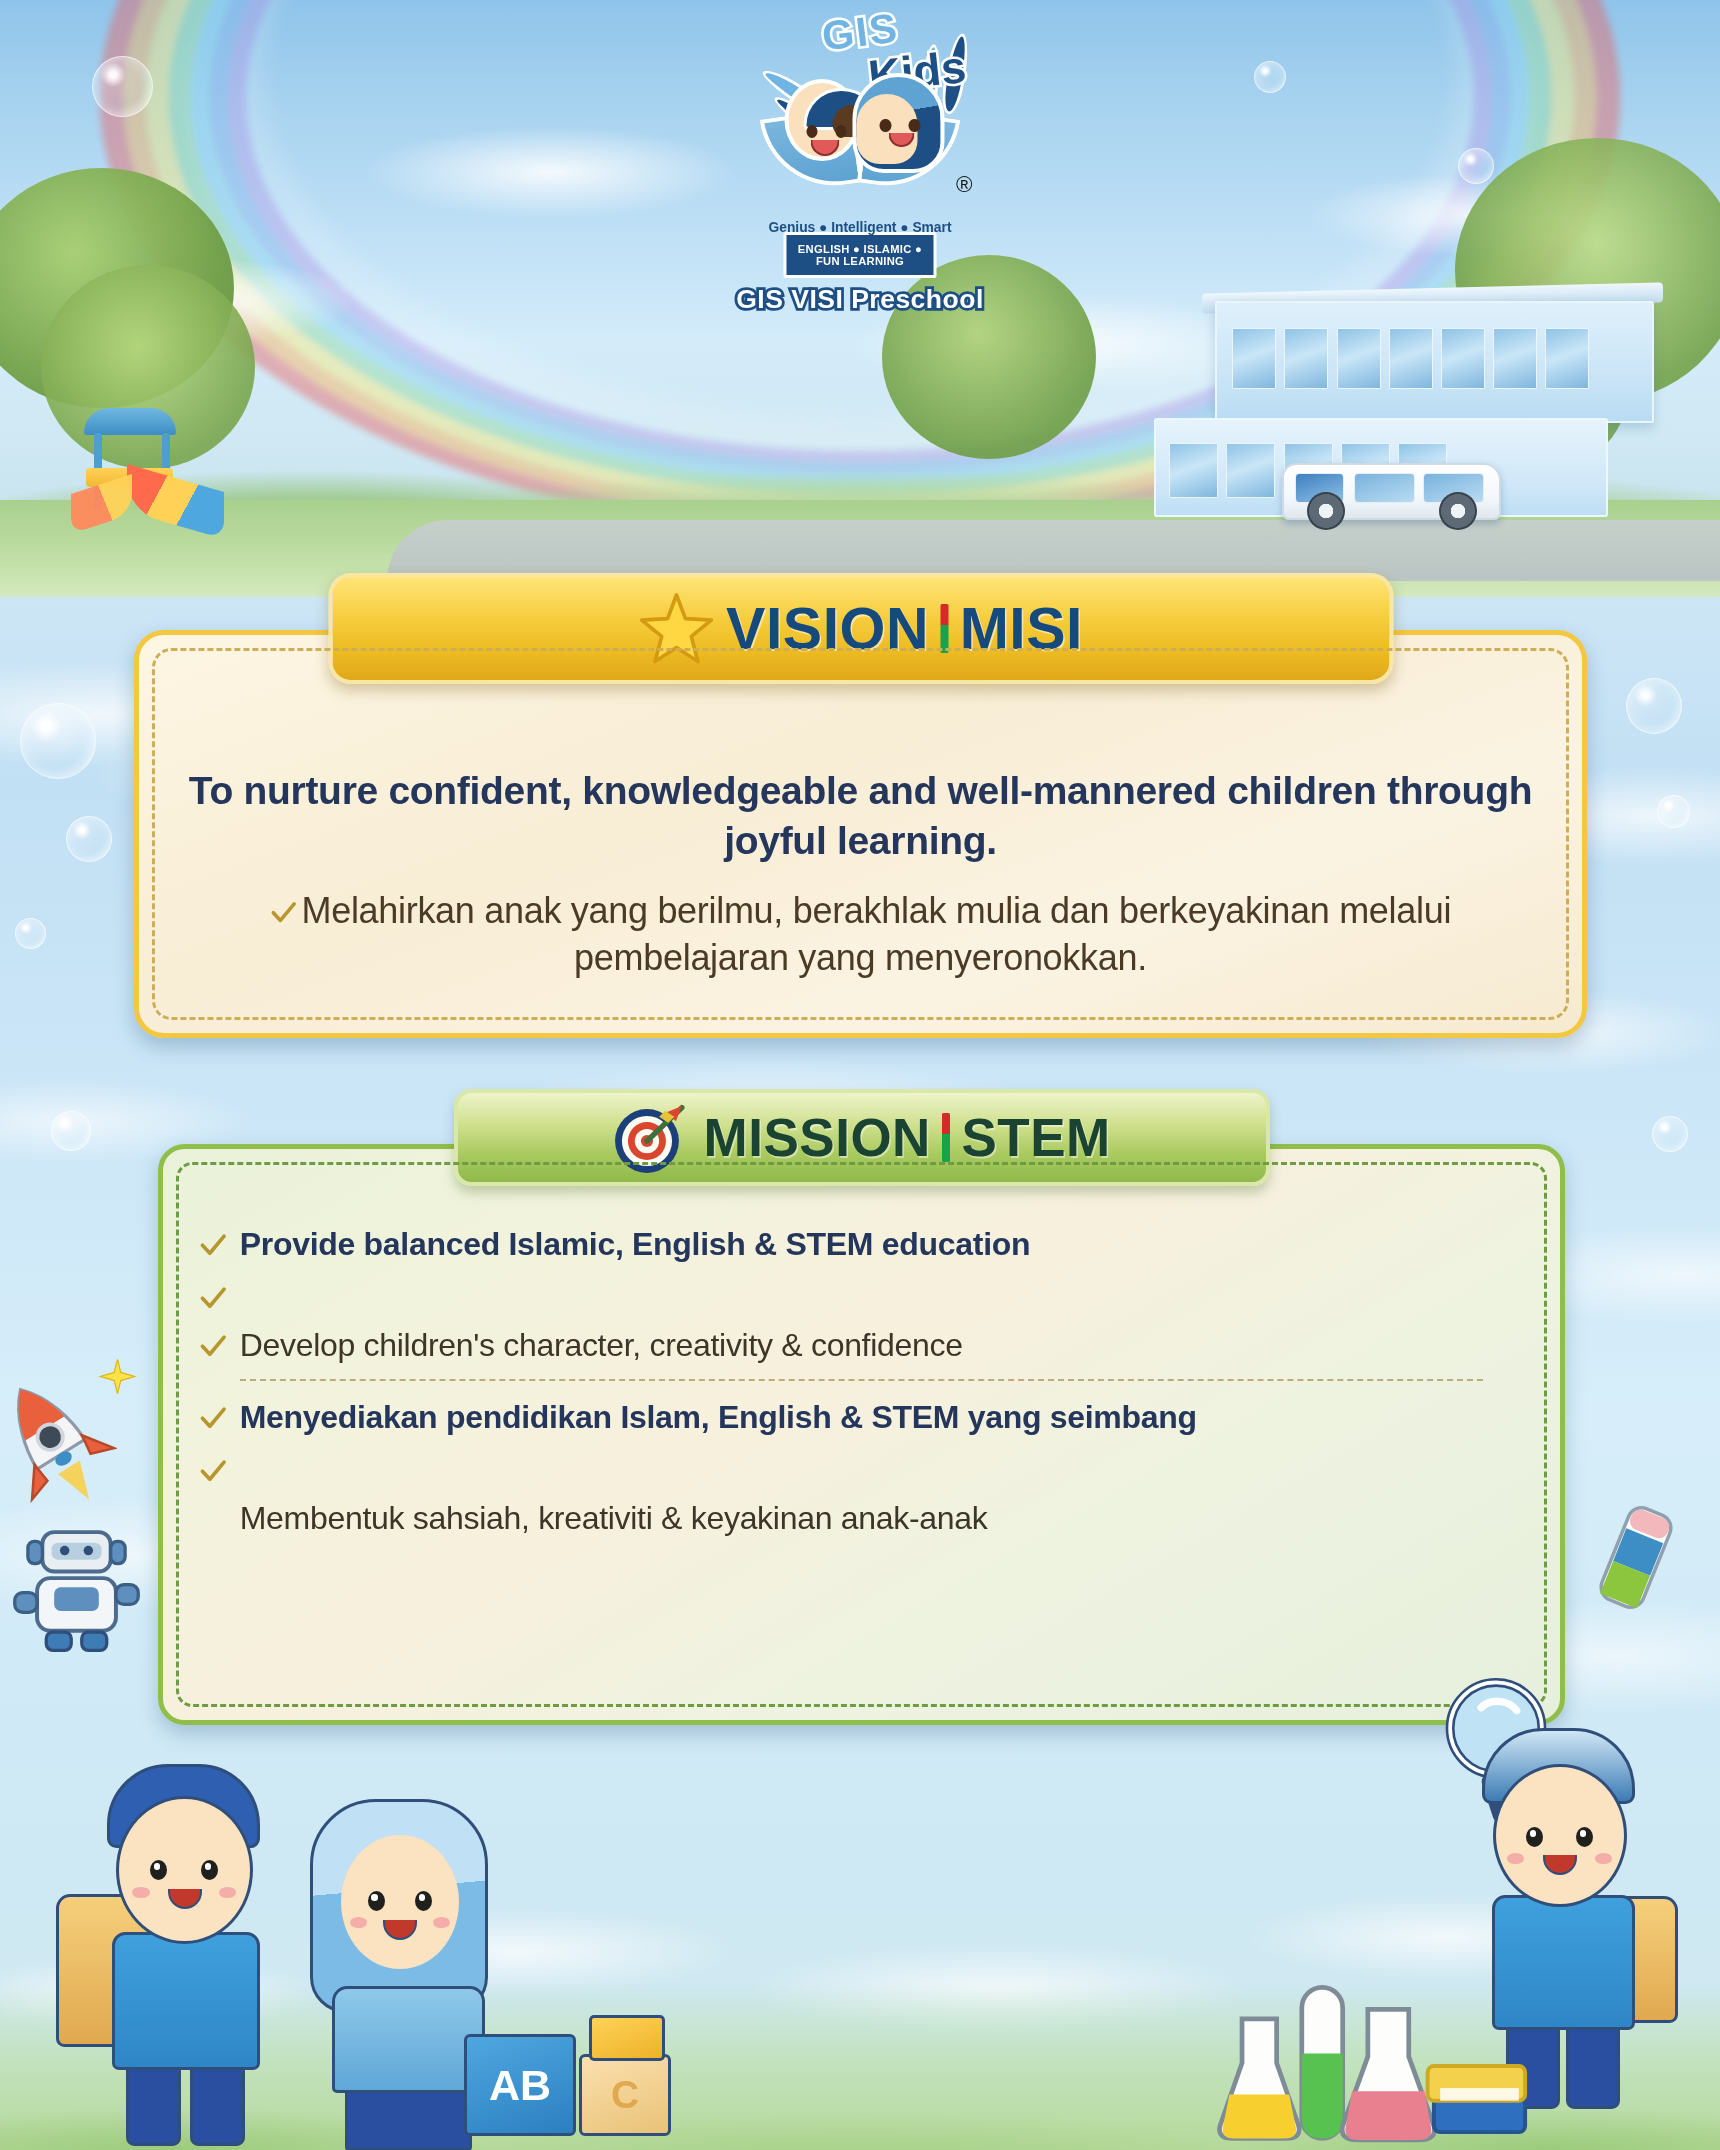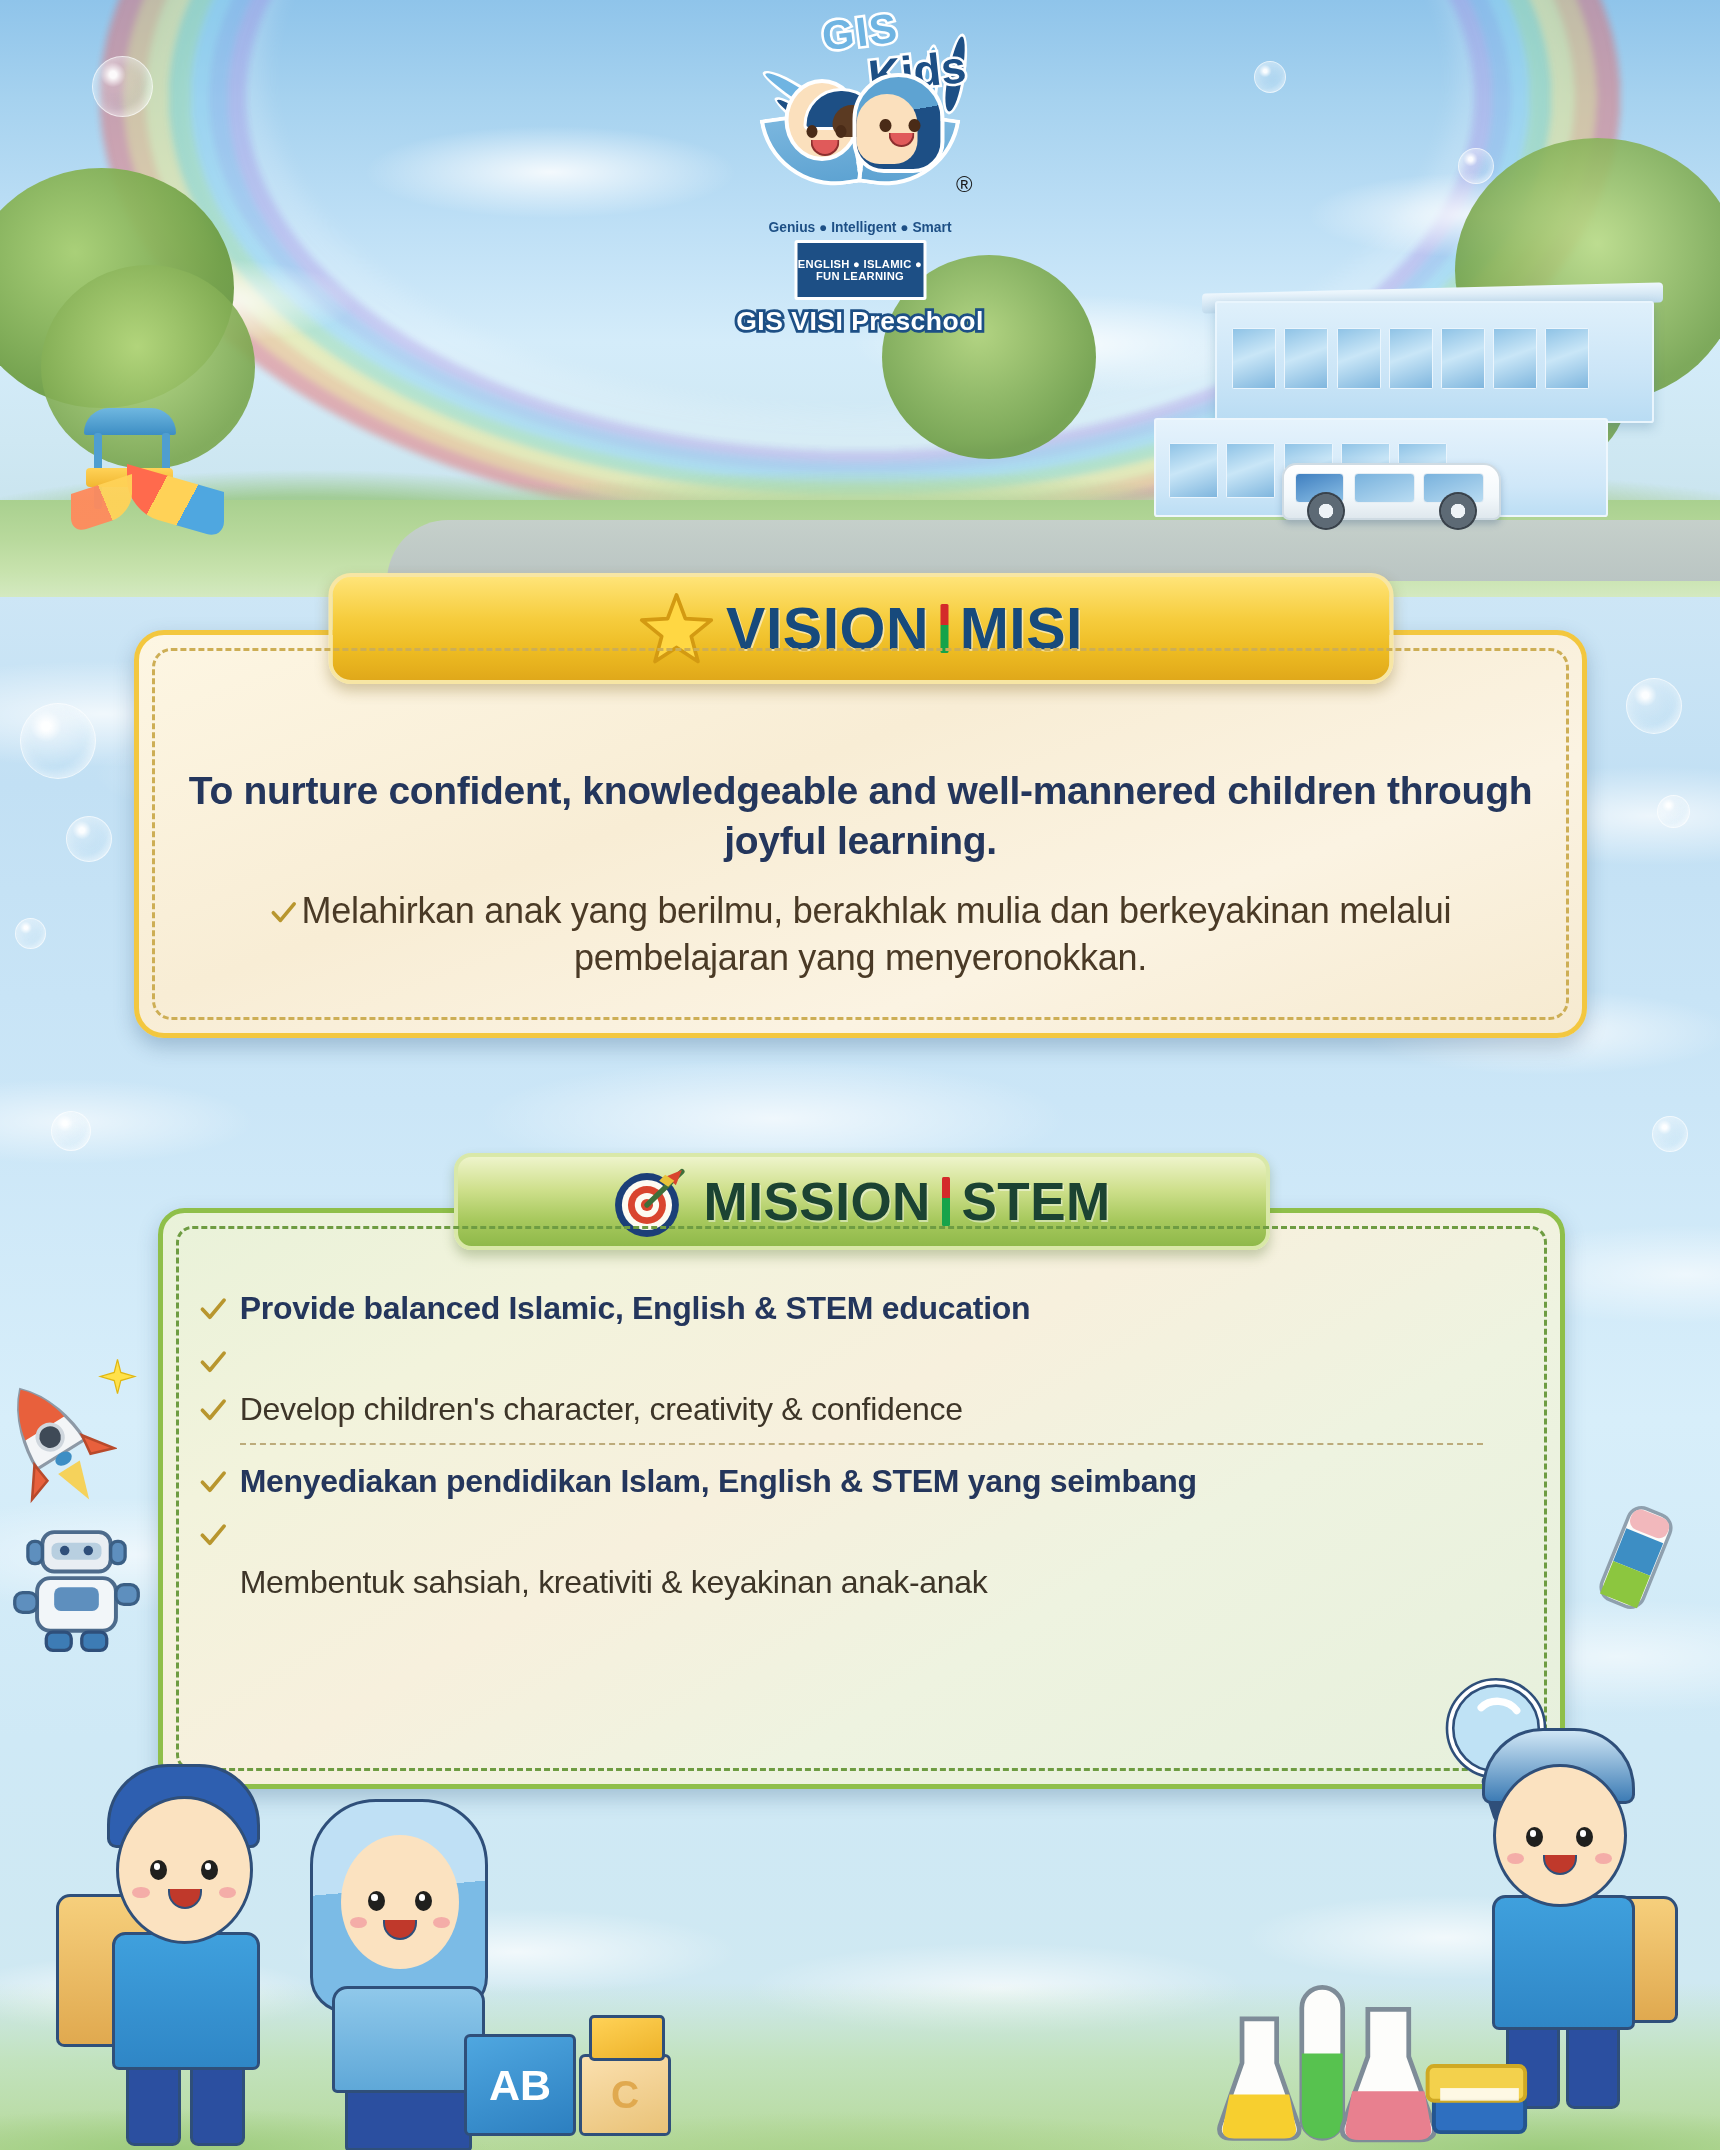--- a/index.html
+++ b/index.html
@@ -210,22 +210,22 @@
     background:#e05a5a; border:2px solid #8d2f2f; border-top:none; }
   .logo-gis { position:absolute; left:50%; top:-4.1px; transform:translateX(-50%) rotate(-7deg);
     font-size:41px; font-weight:bold; color:#6fb4e2;
     -webkit-text-stroke:5.1px #fff; paint-order:stroke fill; letter-spacing:2px;}
   .logo-kids { position:absolute; left:54%; top:33px; transform:rotate(-6deg);
     font-size:45px; font-weight:bold; color:#1d4f85;
     -webkit-text-stroke:5.1px #fff; paint-order:stroke fill; }
   .logo-tagcurve { position:absolute; left:50%; bottom:-3.1px; transform:translateX(-50%);
     font-size:13.8px; font-weight:bold; color:#1d4f85; white-space:nowrap; }
   .logo-reg { position:absolute; right:-3.1px; bottom:34px; font-size:22.4px; color:#1a1a1a; }
-  .logo-strip { margin:8px auto 0; width:132px; background:#1d4f85; color:#fff;
-    font-size:11.2px; font-weight:bold; letter-spacing:0.3px; padding:15px 0;
+  .logo-strip { margin:0 auto 0; width:153px; background:#1d4f85; color:#fff;
+    font-size:11.2px; font-weight:bold; letter-spacing:0.3px; padding:8px 0;
     border:3.1px solid #fff; border-radius:2.5px; }
   .logo-name { margin-top:6.1px; font-size:26.5px; font-weight:bold; color:#fff;
     -webkit-text-stroke:5.6px #1d4f85; paint-order:stroke fill; letter-spacing:0.5px; }
 
   
   .card { position:absolute; z-index:15; }
 
   
   .vision-card {
     left:134px; top:630px; width:1453px; height:408px;
@@ -257,21 +257,21 @@
 
   .vision-body { position:absolute; left:0; right:0; top:86px; padding:0 38px; text-align:center; }
   .v-en { font-size:39px; font-weight:bold; color:#24365c; line-height:1.28;
     letter-spacing:-0.3px;margin-top:45px; }
   .v-ms-wrap { margin-top:22.4px; }
   .v-ms { font-size:36px; color:#4a3a26; line-height:1.3; letter-spacing:-0.3px; }
   .check-inline { display:inline-block; width:27.5px; height:27.5px; vertical-align:-3.1px; margin-right:4.1px; }
 
   
   .mission-card {
-    left:158px; top:1208px; width:1407px; height:581px;
+    left:158px; top:1144px; width:1407px; height:581px;
     background:linear-gradient(150deg,#e9f2d9 0%, #f2f3dc 22%, #f7f0dd 44%, #eef3e0 66%, #e6f0dc 100%);
     border:5.6px solid #8fbf4a; border-radius:26.5px;
     box-shadow:0 8.2px 20.4px rgba(40,80,120,.26);
     padding-left:45px;
   }
   .mission-card::after {
     content:""; position:absolute; inset:13.3px; border:3.1px dashed #6e9c42;
     border-radius:16.3px; pointer-events:none;
   }
   .mission-banner {

